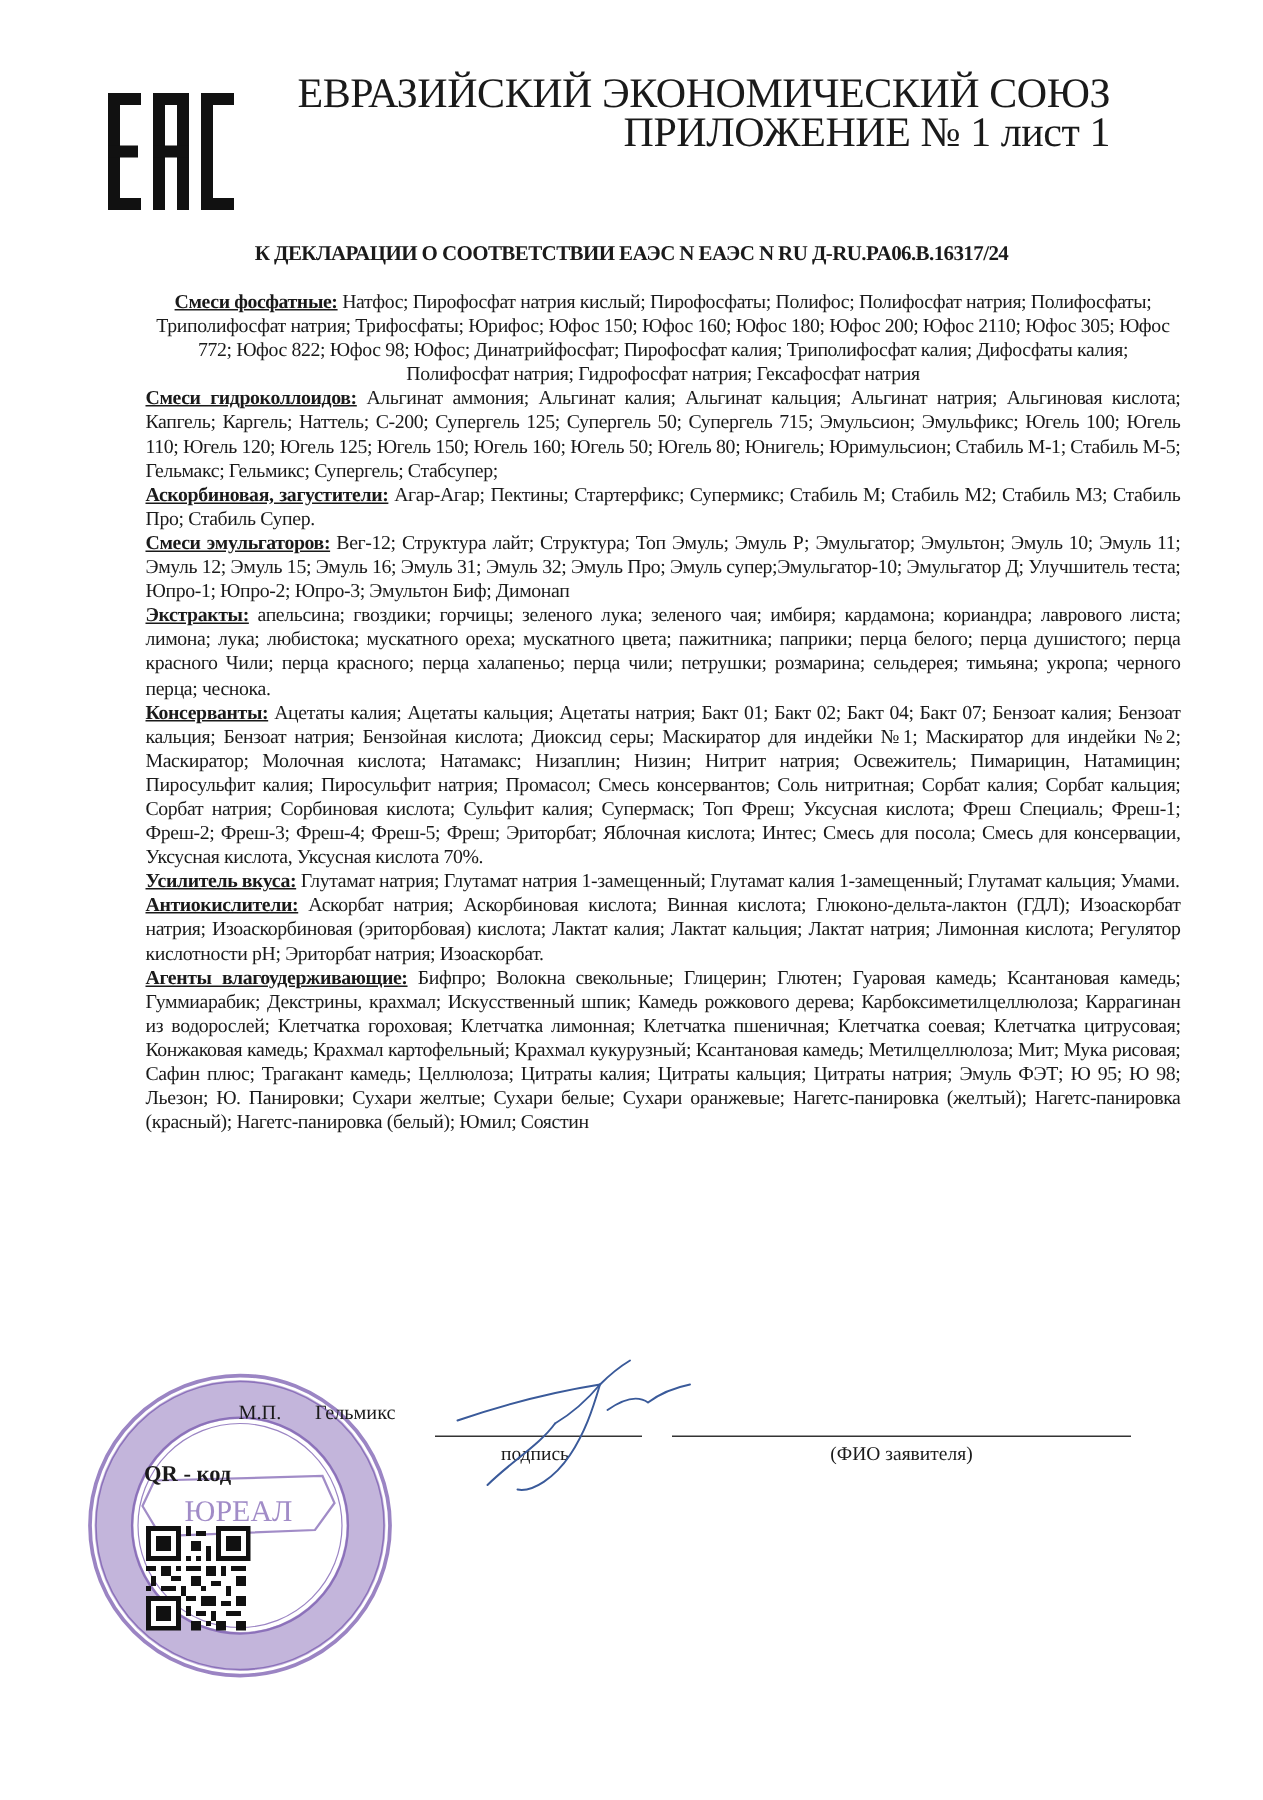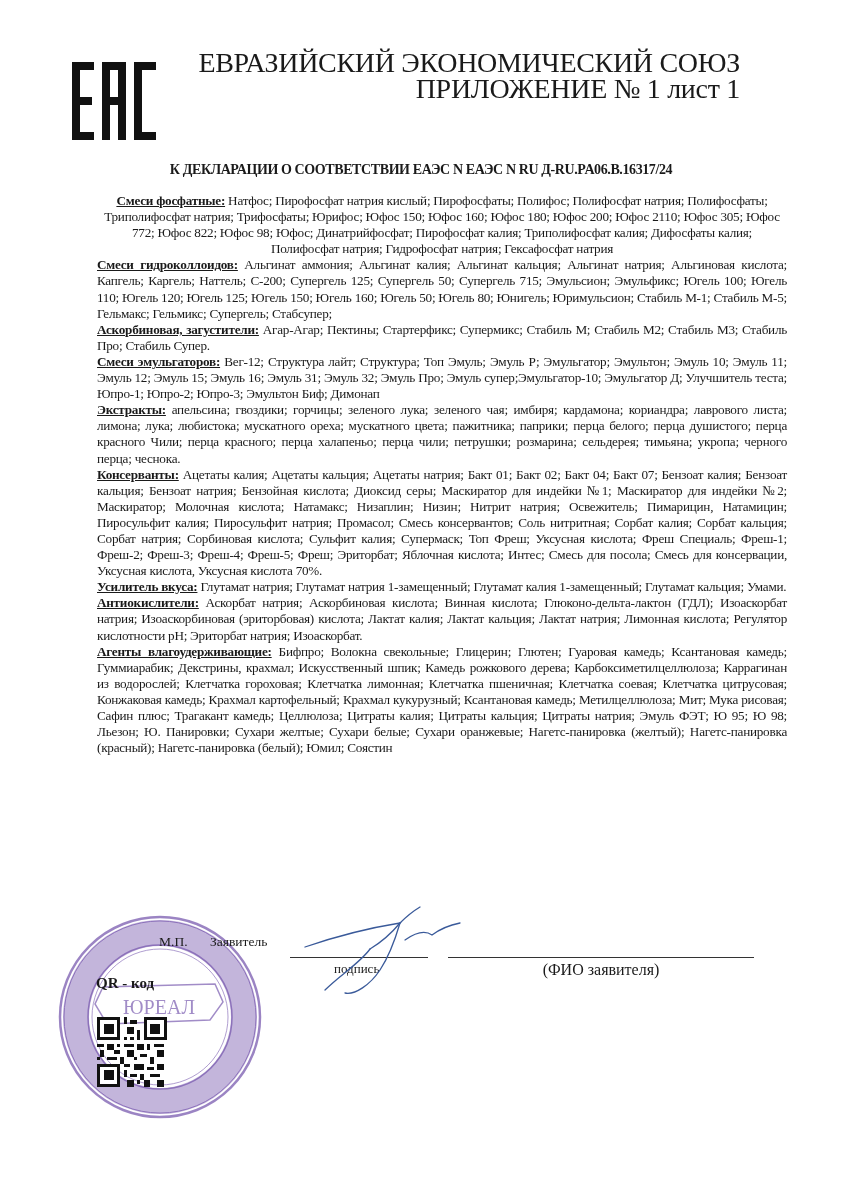--- a/index.html
+++ b/index.html
@@ -17,21 +17,21 @@
   .sec { margin: 0; }
   .sec.center { text-align: center; }
   .sec b { font-weight: bold; text-decoration: underline; }
   .sig-area { position: absolute; left: 0; top: 930px; width: 842px; height: 80px; margin-left: 12px; }
   .mp { position: absolute; left: 147px; top: 4px; font-size: 13.5px; }
   .applicant { position: absolute; left: 198px; top: 4px; font-size: 13.5px; }
   .line1 { position: absolute; left: 278px; top: 27px; width: 138px; border-top: 1px solid #333; }
   .line2 { position: absolute; left: 436px; top: 27px; width: 306px; border-top: 1px solid #333; }
   .sig-caption { position: absolute; left: 322px; top: 31px; font-size: 13px; }
   .name { position: absolute; left: 436px; width: 306px; top: 3px; text-align: center; font-size: 13.5px; }
-  .name-caption { position: absolute; left: 436px; width: 306px; top: 31px; text-align: center; font-size: 16px; }
+  .name-caption { position: absolute; left: 436px; width: 306px; top: 31px; text-align: center; font-size: 13px; }
   .signature { position: absolute; left: 300px; top: 905px; }
   .stamp { position: absolute; left: 55px; top: 912px; }
   .qr-label { position: absolute; left: 96px; top: 975px; font-weight: bold; font-size: 15px; text-align: center; }
   .qr { position: absolute; left: 97px; top: 1017px; }
 </style>
 </head>
 <body>
 
 <svg class="eac" width="86" height="78" viewBox="0 0 86 78">
   <g fill="#111">
@@ -127,21 +127,21 @@
       <rect x="16" y="17" width="3" height="1"></rect>
     <rect x="9" y="19" width="2" height="2"></rect>
       <rect x="12" y="19" width="1" height="1"></rect>
       <rect x="14" y="19" width="2" height="2"></rect>
       <rect x="18" y="19" width="2" height="2"></rect>
   </g>
 </svg>
 
 <div class="sig-area">
   <div class="mp">М.П.</div>
-  <div class="applicant">Заявитель</div>
+  <div class="applicant">Гельмикс</div>
   <div class="line1"></div>
   <div class="sig-caption">подпись</div>
   <div class="line2"></div>
   <div class="name-caption">(ФИО заявителя)</div>
 </div>
 
 <svg class="signature" width="170" height="90" viewBox="0 0 170 90">
   <g fill="none" stroke="#3a5a9a" stroke-width="1.3" stroke-linecap="round">
     <path d="M5,42 C40,30 75,22 100,18 C90,30 80,38 70,44"></path>
     <path d="M70,44 C60,58 40,70 25,85"></path>

